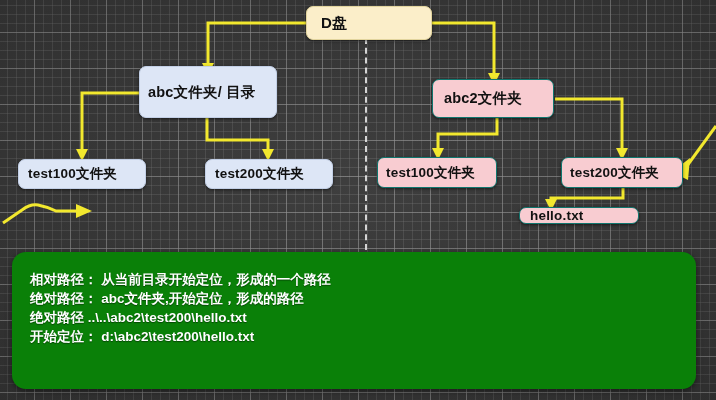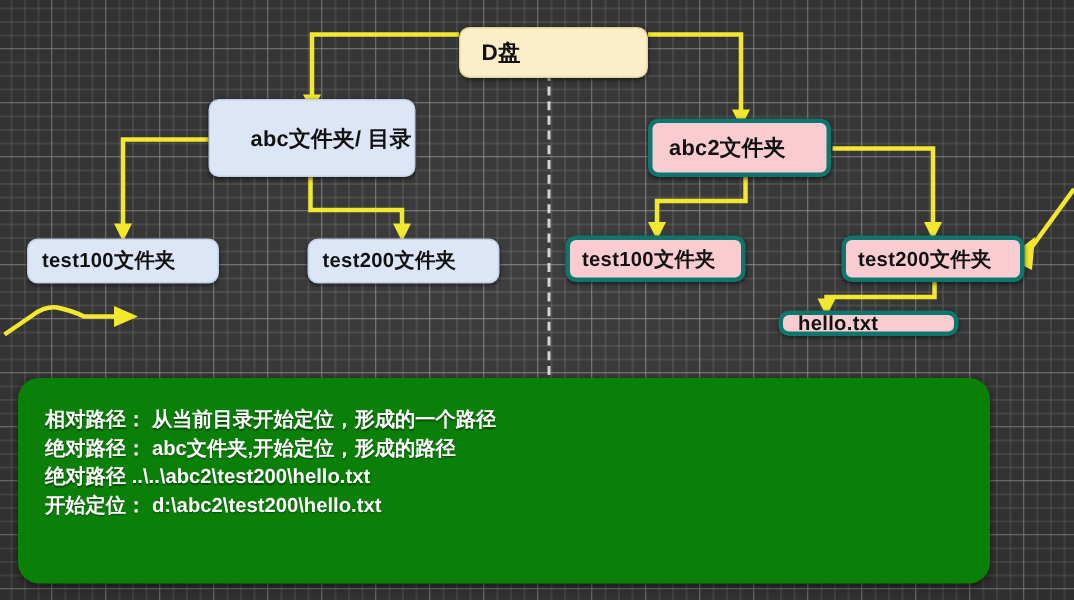--- a/index.html
+++ b/index.html
@@ -47,29 +47,30 @@
     border-radius:7px;
     color:#111;
     font-weight:700;
     white-space:nowrap;
     letter-spacing:.2px;
     box-shadow:0 1px 3px rgba(0,0,0,.55);
   }
   .node span{display:block;}
   .n-cream{background:#fbeec9;border:1px solid #e2d49d;}
   .n-blue {background:#dde6f6;border:1px solid #c2cfe6;}
-  .n-pink {background:#f8ccd1;border:3px solid #0f766e;}
+  .n-pink {background:#f8ccd1;border:1px solid #0f766e;}
 
   
   .note{
     position:absolute;left:12px;top:252px;width:648px;height:137px;
     background:#0a8008;
     border-radius:14px;
     box-shadow:0 2px 6px rgba(0,0,0,.5);
     overflow:hidden;
+    padding-left:36px;
   }
   .note-lines{
     position:absolute;left:18px;top:18px;right:10px;
     color:#ffffff;
     font-weight:700;
     font-size:13.5px;
     line-height:19px;
     text-shadow:0 1px 1px rgba(0,0,0,.45);
   }
   .note-lines div{white-space:nowrap;}
@@ -106,25 +107,25 @@
     <path class="ln" d="M 623 187 L 623 198 L 551 198 L 551 203"></path>
     <polygon class="lnhead" points="545,199 557,199 551,211"></polygon>
 
     <path class="ln" stroke-width="4" stroke-linecap="round" d="M 3 223 L 22 210 Q 30 204 38 205 Q 48 207 56 211 L 78 211"></path>
     <polygon class="lnhead" points="76,204 92,211 76,218"></polygon>
 
     <path class="ln" stroke-width="4" stroke-linecap="round" d="M 716 126 L 684 170"></path>
     <polygon class="lnhead" points="690,158 688,180 672,172"></polygon>
   </svg>
 
-  <div class="node n-cream" style="left:306px;top:6px;width:126px;height:34px;padding-left:14px;font-size:15px;margin-top:12px;">
+  <div class="node n-cream" style="left:306px;top:6px;width:126px;height:34px;padding-left:14px;font-size:15px;">
     <span>D盘</span>
   </div>
 
-  <div class="node n-blue" style="left:139px;top:66px;width:138px;height:52px;padding-left:27px;font-size:14.5px;">
+  <div class="node n-blue" style="left:139px;top:66px;width:138px;height:52px;padding-left:8px;font-size:14.5px;">
     <span>abc文件夹/ 目录</span>
   </div>
 
   <div class="node n-blue" style="left:18px;top:159px;width:128px;height:30px;padding-left:9px;font-size:13.5px;">
     <span>test100文件夹</span>
   </div>
 
   <div class="node n-blue" style="left:205px;top:159px;width:128px;height:30px;padding-left:9px;font-size:13.5px;">
     <span>test200文件夹</span>
   </div>

